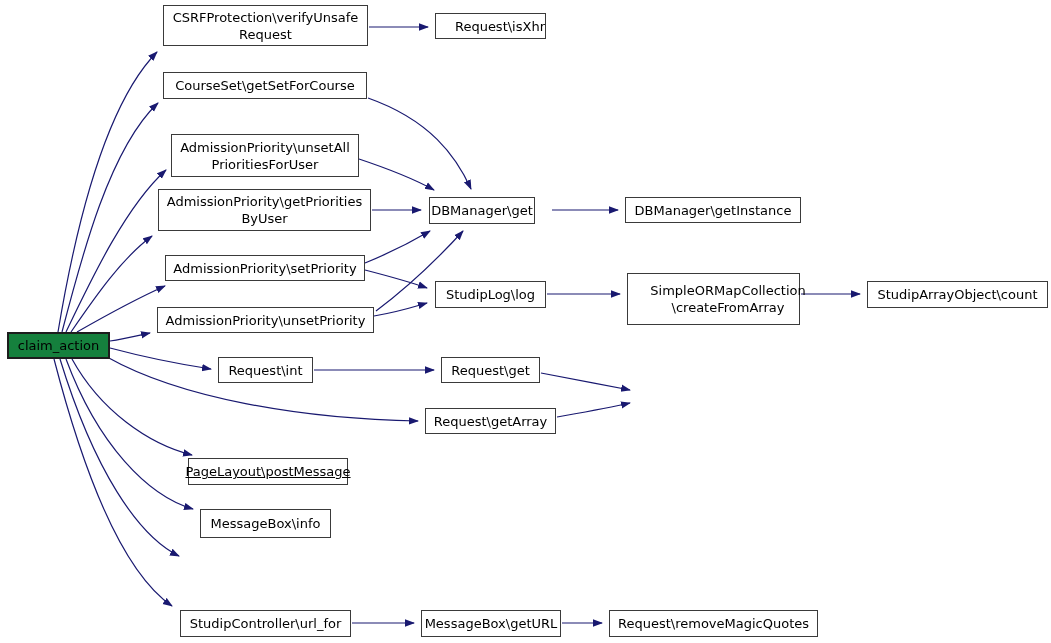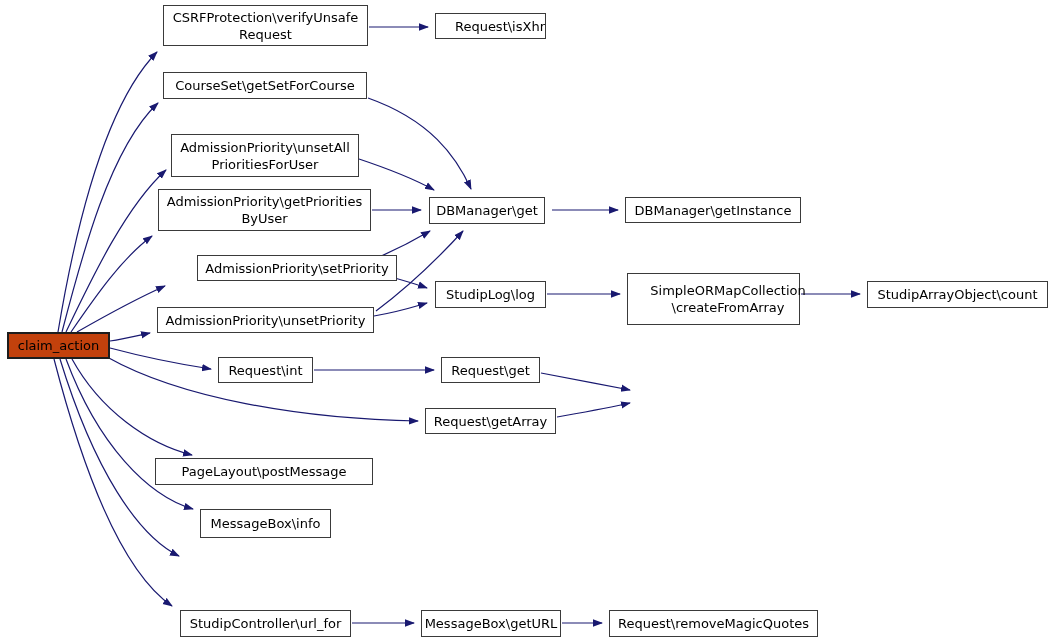--- a/index.html
+++ b/index.html
@@ -31,21 +31,21 @@
     align-items: center;
     justify-content: center;
     font-size: 13px;
     line-height: 17px;
     color: #000000;
     white-space: nowrap;
     cursor: pointer;
     z-index: 2;
   }
   .node.root {
-    background: #c2410c;
+    background: #15803d;
     border: 2px solid #1d1d1d;
     cursor: default;
   }
   .node .line {
     display: block;
     text-align: center;
   }
 </style>
 </head>
 <body>
@@ -101,27 +101,27 @@
       <span class="line">CourseSet\getSetForCourse</span>
     </div>
     <div class="node" title="AdmissionPriority\unsetAllPrioritiesForUser" style="left: 171px; top: 122px; width: 188px; height: 43px; margin-top: 12px;">
       <span class="line">AdmissionPriority\unsetAll</span>
       <span class="line">PrioritiesForUser</span>
     </div>
     <div class="node" title="AdmissionPriority\getPrioritiesByUser" style="left: 158px; top: 189px; width: 213px; height: 42px;">
       <span class="line">AdmissionPriority\getPriorities</span>
       <span class="line">ByUser</span>
     </div>
-    <div class="node" title="DBManager\get" style="left: 429px; top: 197px; width: 116px; height: 27px; align-items: center;">
+    <div class="node" title="DBManager\get" style="left: 429px; top: 197px; width: 106px; height: 27px; align-items: center;">
       <span class="line">DBManager\get</span>
     </div>
     <div class="node" title="DBManager\getInstance" style="left: 625px; top: 197px; width: 176px; height: 26px;">
       <span class="line">DBManager\getInstance</span>
     </div>
-    <div class="node" title="AdmissionPriority\setPriority" style="left: 165px; top: 255px; width: 200px; height: 26px; margin-left: 32px;">
+    <div class="node" title="AdmissionPriority\setPriority" style="left: 165px; top: 255px; width: 200px; height: 26px;">
       <span class="line">AdmissionPriority\setPriority</span>
     </div>
     <div class="node" title="StudipLog\log" style="left: 435px; top: 281px; width: 111px; height: 27px;">
       <span class="line">StudipLog\log</span>
     </div>
     <div class="node" title="SimpleORMapCollection\createFromArray" style="left: 627px; top: 273px; width: 173px; height: 52px; padding-left: 29px;">
       <span class="line">SimpleORMapCollection</span>
       <span class="line">\createFromArray</span>
     </div>
     <div class="node" title="StudipArrayObject\count" style="left: 867px; top: 281px; width: 181px; height: 27px;">
@@ -132,21 +132,21 @@
     </div>
     <div class="node" title="Request\int" style="left: 218px; top: 357px; width: 95px; height: 26px;">
       <span class="line">Request\int</span>
     </div>
     <div class="node" title="Request\get" style="left: 441px; top: 357px; width: 99px; height: 26px;">
       <span class="line">Request\get</span>
     </div>
     <div class="node" title="Request\getArray" style="left: 425px; top: 408px; width: 131px; height: 26px;">
       <span class="line">Request\getArray</span>
     </div>
-    <div class="node" title="PageLayout\postMessage" style="left: 155px; top: 458px; width: 218px; height: 27px;">
+    <div class="node" title="PageLayout\postMessage" style="left: 188px; top: 458px; width: 160px; height: 27px; text-decoration: underline;">
       <span class="line">PageLayout\postMessage</span>
     </div>
     <div class="node" title="MessageBox\info" style="left: 200px; top: 509px; width: 131px; height: 29px;">
       <span class="line">MessageBox\info</span>
     </div>
     <div class="node" title="StudipController\url_for" style="left: 180px; top: 610px; width: 171px; height: 27px;">
       <span class="line">StudipController\url_for</span>
     </div>
     <div class="node" title="URLHelper\getURL" style="left: 421px; top: 610px; width: 140px; height: 27px;">
       <span class="line">MessageBox\getURL</span>

